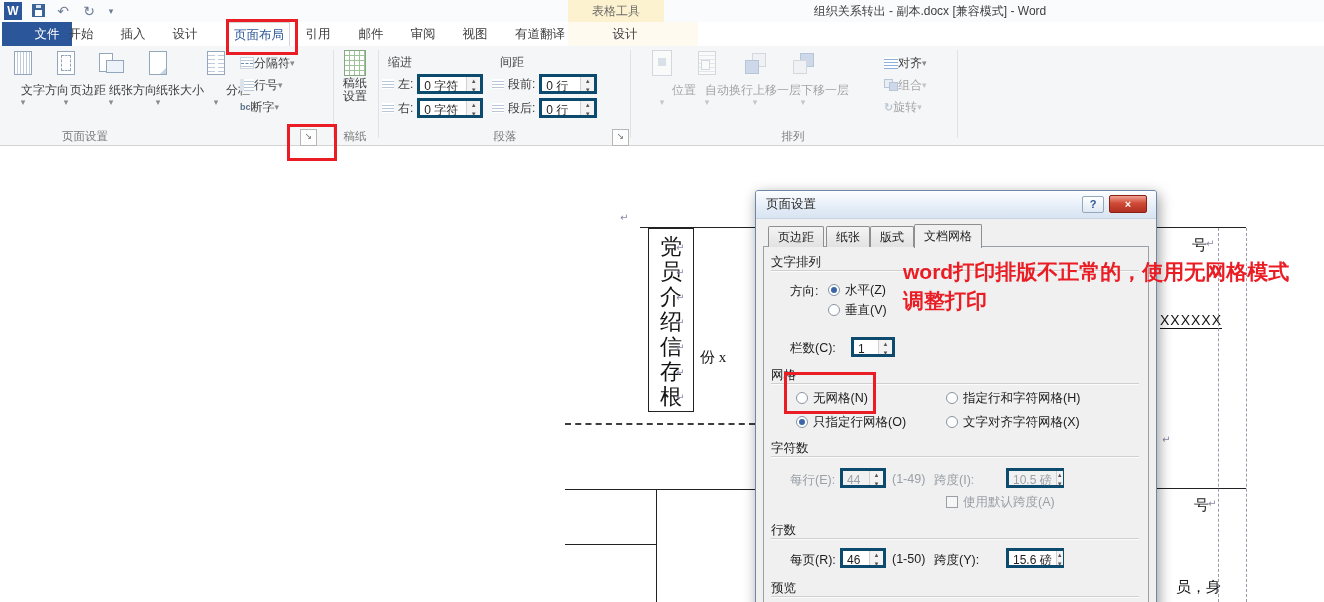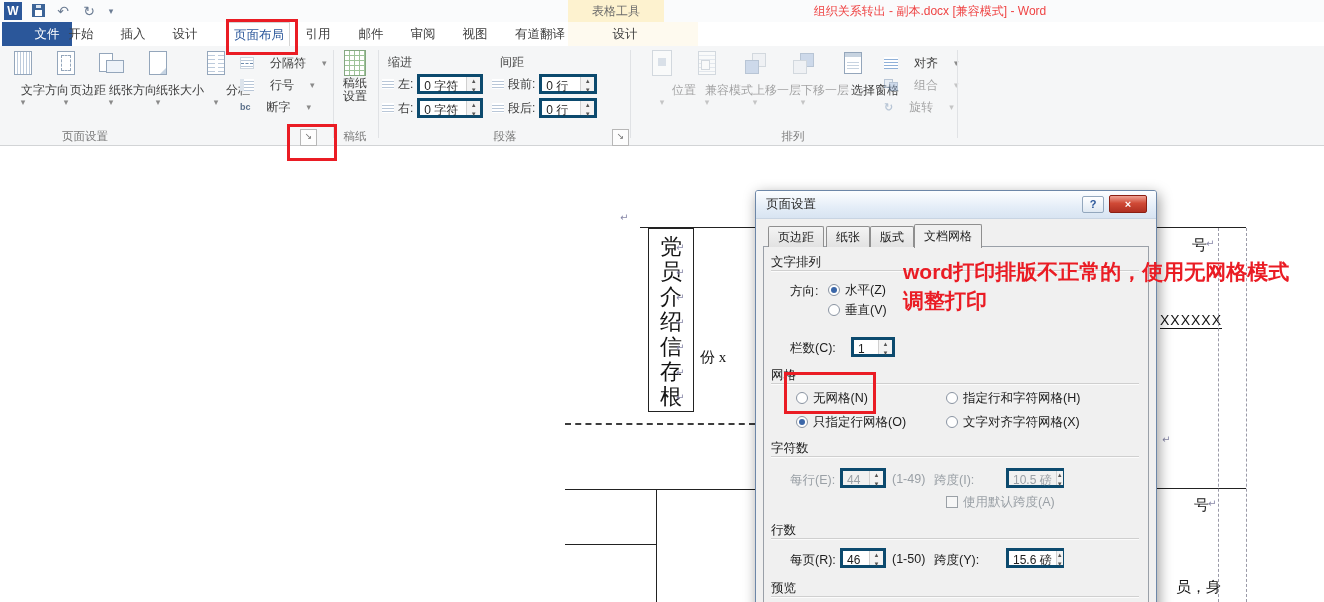--- a/index.html
+++ b/index.html
@@ -11,42 +11,42 @@
   .word-logo{position:absolute;left:4px;top:2px;width:18px;height:18px;background:#2b579a;color:#fff;
              font-size:12px;font-weight:bold;text-align:center;line-height:18px;}
   .save-ic{position:absolute;left:32px;top:4px;width:13px;height:13px;background:#3c6498;}
   .save-ic::before{content:"";position:absolute;left:4px;top:1px;width:5px;height:3px;background:#dce6f2;}
   .save-ic::after{content:"";position:absolute;left:3px;top:6px;width:7px;height:6px;background:#fff;}
   .qat-btn{position:absolute;top:1px;width:22px;height:20px;text-align:center;line-height:20px;
            font-size:14px;color:#6b7c93;}
   .ctx-header{position:absolute;left:568px;top:0;width:96px;height:22px;background:#fdf2cf;
               text-align:center;line-height:22px;font-size:12px;color:#6b6b6b;}
   .title-text{position:absolute;left:700px;top:0;width:460px;height:22px;line-height:22px;
-              text-align:center;font-size:12px;color:#ef4444;white-space:nowrap;}
+              text-align:center;font-size:12px;color:#404040;white-space:nowrap;}
 
   
   .tabrow{position:absolute;left:0;top:22px;width:1324px;height:24px;background:#fff;}
   .ctx-tabs-bg{position:absolute;left:568px;top:22px;width:130px;height:24px;background:#fefaef;}
   .tab{position:absolute;top:22px;height:24px;line-height:24px;text-align:center;
        font-size:12.5px;color:#3f3f3f;white-space:nowrap;}
   .tab.file{background:#2b579a;color:#fff;}
   .tab.active{background:#fff;border:1px solid #d4d4d4;border-bottom:none;color:#2b579a;box-sizing:border-box;}
 
   
   .ribbon{position:absolute;left:0;top:46px;width:1324px;height:99px;background:#f5f6f7;
           border-bottom:1px solid #d2d4d6;}
   .gsep{position:absolute;top:4px;width:1px;height:88px;background:#e0e2e5;}
   .glabel{position:absolute;top:83px;font-size:11.5px;color:#7b7b7b;text-align:center;white-space:nowrap;}
   .launcher{position:absolute;width:15px;height:15px;border:1px solid #b7b7b7;color:#707070;
             font-size:9px;line-height:13px;text-align:center;background:#fdfdfd;}
   .bigbtn{position:absolute;top:3px;display:flex;flex-direction:column;align-items:center;height:76px;}
   .bigbtn .bl{font-size:12px;color:#3c3c3c;line-height:14px;margin-top:6px;white-space:nowrap;padding-left:44px;}
   .bigbtn .bl2{font-size:12px;color:#3c3c3c;line-height:13px;white-space:nowrap;}
   .bigbtn .dd{font-size:9px;color:#8a8a8a;line-height:9px;margin-top:1px;}
-  .smbtn{position:absolute;height:20px;display:flex;align-items:center;gap:16px;font-size:12px;color:#3c3c3c;white-space:nowrap;}
+  .smbtn{position:absolute;height:20px;display:flex;align-items:center;gap:0;font-size:12px;color:#3c3c3c;white-space:nowrap;}
   .smbtn .dd{font-size:9px;color:#8a8a8a;}
   .dis{opacity:.45;}
   .icw{height:28px;display:flex;align-items:center;justify-content:center;}
   .ic-page{width:18px;height:24px;background:#fff;border:1px solid #94a6bb;position:relative;box-sizing:border-box;}
   .vstripes{background:repeating-linear-gradient(90deg,#fff 0 2px,#bdcbdc 2px 3px);}
   .ic-margins::after{content:"";position:absolute;inset:3px;border:1px dashed #94a6bb;}
   .ic-orient{width:26px;height:24px;position:relative;}
   .ic-orient::before{content:"";position:absolute;left:1px;top:2px;width:12px;height:17px;background:#fff;border:1px solid #94a6bb;}
   .ic-orient::after{content:"";position:absolute;left:8px;top:9px;width:16px;height:11px;background:#eef3f9;border:1px solid #94a6bb;}
   .ic-size{width:16px;height:22px;background:#fff;border:1px solid #94a6bb;position:relative;}
@@ -285,42 +285,36 @@
       <div class="icw">
           <div class="ic-pos"></div>
         </div>
       <div class="bl">位置</div>
       <div class="dd">▾</div>
     </div>
     <div class="bigbtn dis" style="left:684px;width:46px;">
       <div class="icw">
           <div class="ic-wrap"></div>
         </div>
-      <div class="bl">兼容模式</div>
+      <div class="bl">自动换行</div>
       <div class="dd">▾</div>
     </div>
     <div class="bigbtn dis" style="left:732px;width:46px;">
       <div class="icw">
           <div class="ic-fwd"></div>
         </div>
       <div class="bl">上移一层</div>
       <div class="dd">▾</div>
     </div>
     <div class="bigbtn dis" style="left:780px;width:46px;">
       <div class="icw">
           <div class="ic-back"></div>
         </div>
       <div class="bl">下移一层</div>
       <div class="dd">▾</div>
-    </div>
-    <div class="bigbtn" style="left:828px;width:50px;">
-      <div class="icw">
-          <div class="ic-pane"></div>
-        </div>
-      <div class="bl">选择窗格</div>
     </div>
     <div class="smbtn" style="left:884px;top:7px;">
       <span class="sic sic-align"></span>
       <span>对齐</span>
       <span class="dd">▾</span>
     </div>
     <div class="smbtn dis" style="left:884px;top:29px;">
       <span class="sic sic-group"></span>
       <span>组合</span>
       <span class="dd">▾</span>

